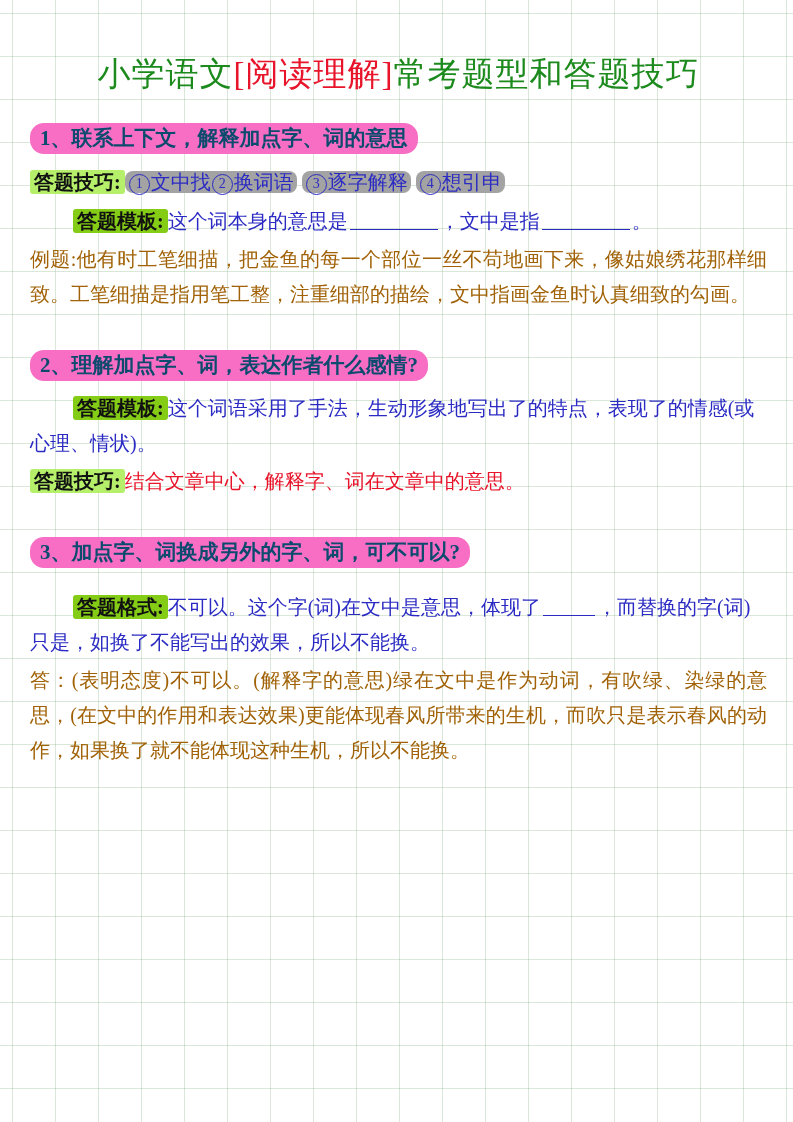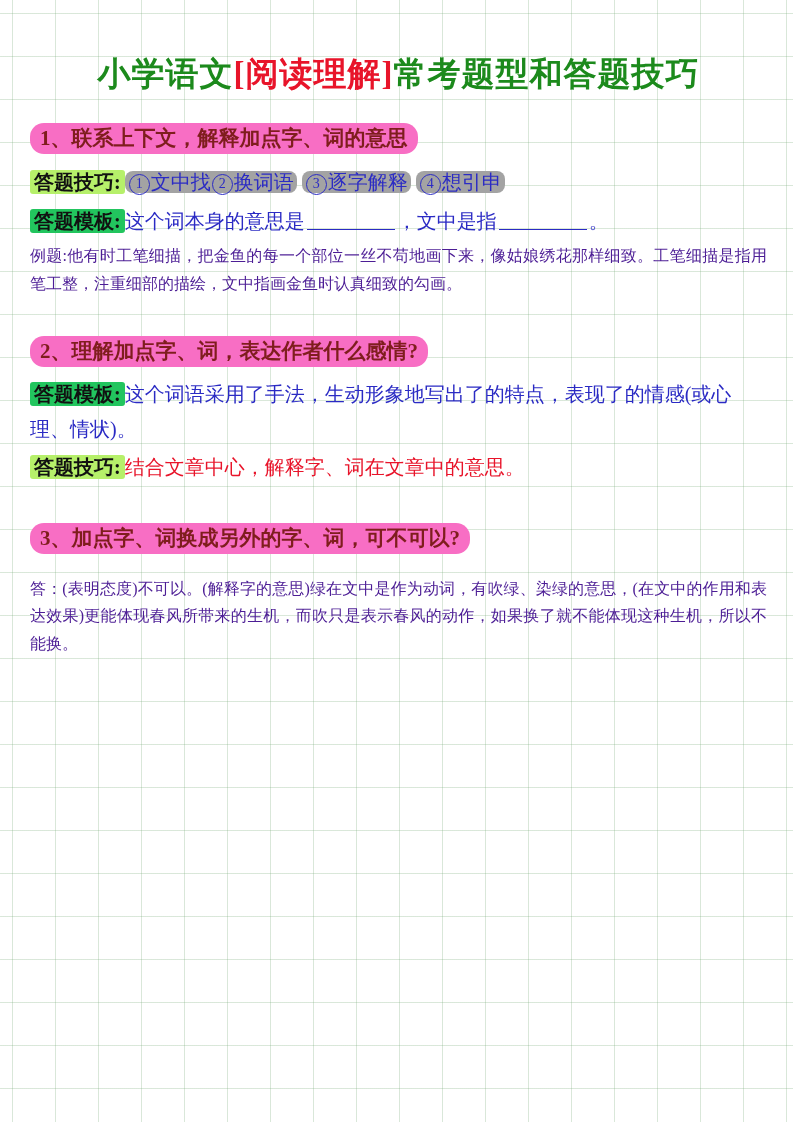--- a/index.html
+++ b/index.html
@@ -30,21 +30,21 @@
   .content {
     position: absolute;
     left: 0; top: 0; right: 0; bottom: 0;
     padding: 46px 26px 10px 30px;
     box-sizing: border-box;
   }
 
   .title {
     text-align: center;
     font-size: 33px;
-    font-weight: bold;
+    font-weight: normal;
     color: #1c8a1c;
     letter-spacing: 1px;
     line-height: 1.25;
     margin: 8px 0 24px 0;
     white-space: nowrap;
   }
   .title .red {
     color: #e8142a;
   }
 
@@ -52,21 +52,21 @@
     margin-bottom: 4px;
   }
 
   .heading-wrap {
     margin: 0 0 6px 0;
   }
   .heading {
     display: inline;
     font-size: 21px;
     font-weight: bold;
-    color: #7f1d1d;
+    color: #0c4a6e;
     background: #f86ec4;
     padding: 3px 10px 4px 10px;
     border-radius: 14px;
     line-height: 1.9;
     box-decoration-break: clone;
     -webkit-box-decoration-break: clone;
   }
 
   .line {
     font-size: 20px;
@@ -78,21 +78,21 @@
     color: #e8142a;
   }
 
   .lbl {
     font-weight: bold;
     color: #111111;
     padding: 1px 4px;
     border-radius: 3px;
   }
   .lbl.green { background: #b6f06a; }
-  .lbl.yellow { background: #22c55e; }
+  .lbl.yellow { background: #84cc16; margin-left: 43px; }
 
   .mark-green {
     background: #a3a3a3;
     border-radius: 8px;
     padding: 0 3px;
   }
 
   .circ {
     display: inline-block;
     border: 1.6px solid #2b2bc4;
@@ -115,23 +115,23 @@
     margin: 0 2px;
   }
   .blank.short {
     width: 52px;
   }
 
   .gap-big { height: 30px; }
   .gap-sm { height: 8px; }
 
   .example {
-    font-size: 16px;
+    font-size: 20px;
     line-height: 1.74;
-    color: #4c1d95;
+    color: #a16207;
     margin: 2px 0;
     text-align: justify;
   }
 </style>
 </head>
 <body>
 
 <div class="page"></div>
 
 <div class="content">
@@ -179,20 +179,23 @@
   <div class="gap-big"></div>
 
   <div class="section">
     <div class="heading-wrap">
       <span class="heading">3、加点字、词换成另外的字、词，可不可以?</span>
     </div>
 
 
     <div class="gap-sm"></div>
 
+    <div class="line">
+      <span class="lbl yellow">答题格式:</span><span>不可以。这个字(词)在文中是意思，体现了</span><span class="blank short"></span><span>，而替换的字(词)只是，如换了不能写出的效果，所以不能换。</span>
+    </div>
 
 
     <div class="example">
       <span>答：</span><span>(表明态度)不可以。(解释字的意思)绿在文中是作为动词，有吹绿、染绿的意思，(在文中的作用和表达效果)更能体现春风所带来的生机，而吹只是表示春风的动作，如果换了就不能体现这种生机，所以不能换。</span>
     </div>
   </div>
 
 </div>
 
 </body></html>

